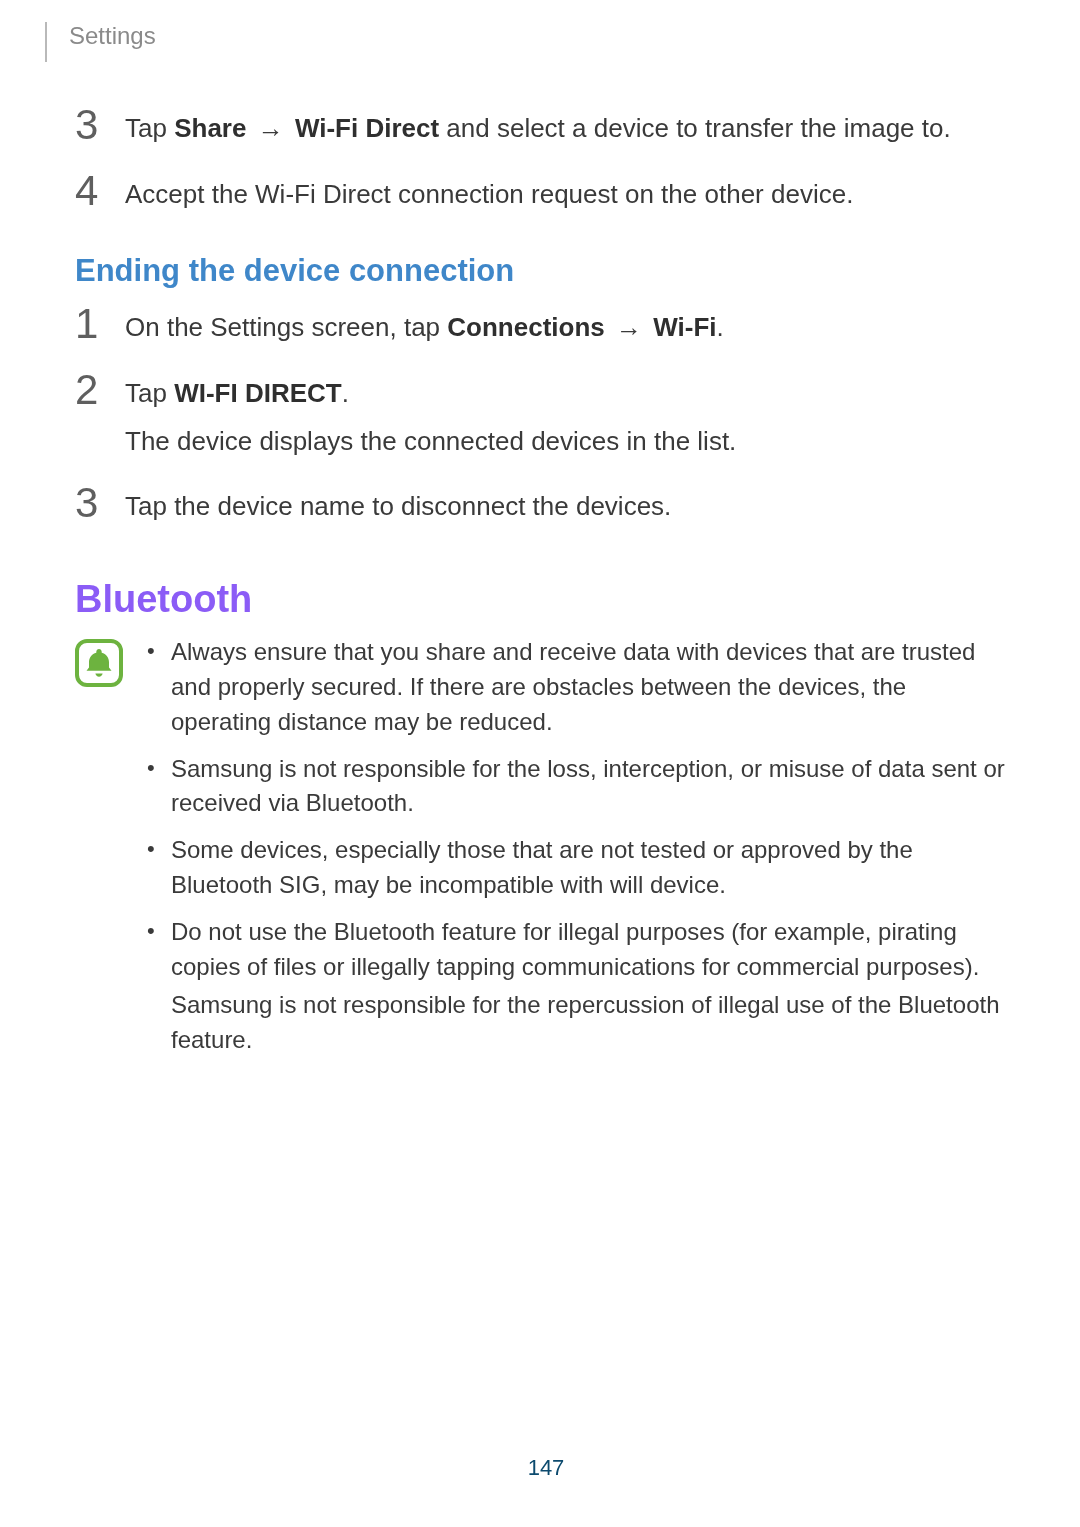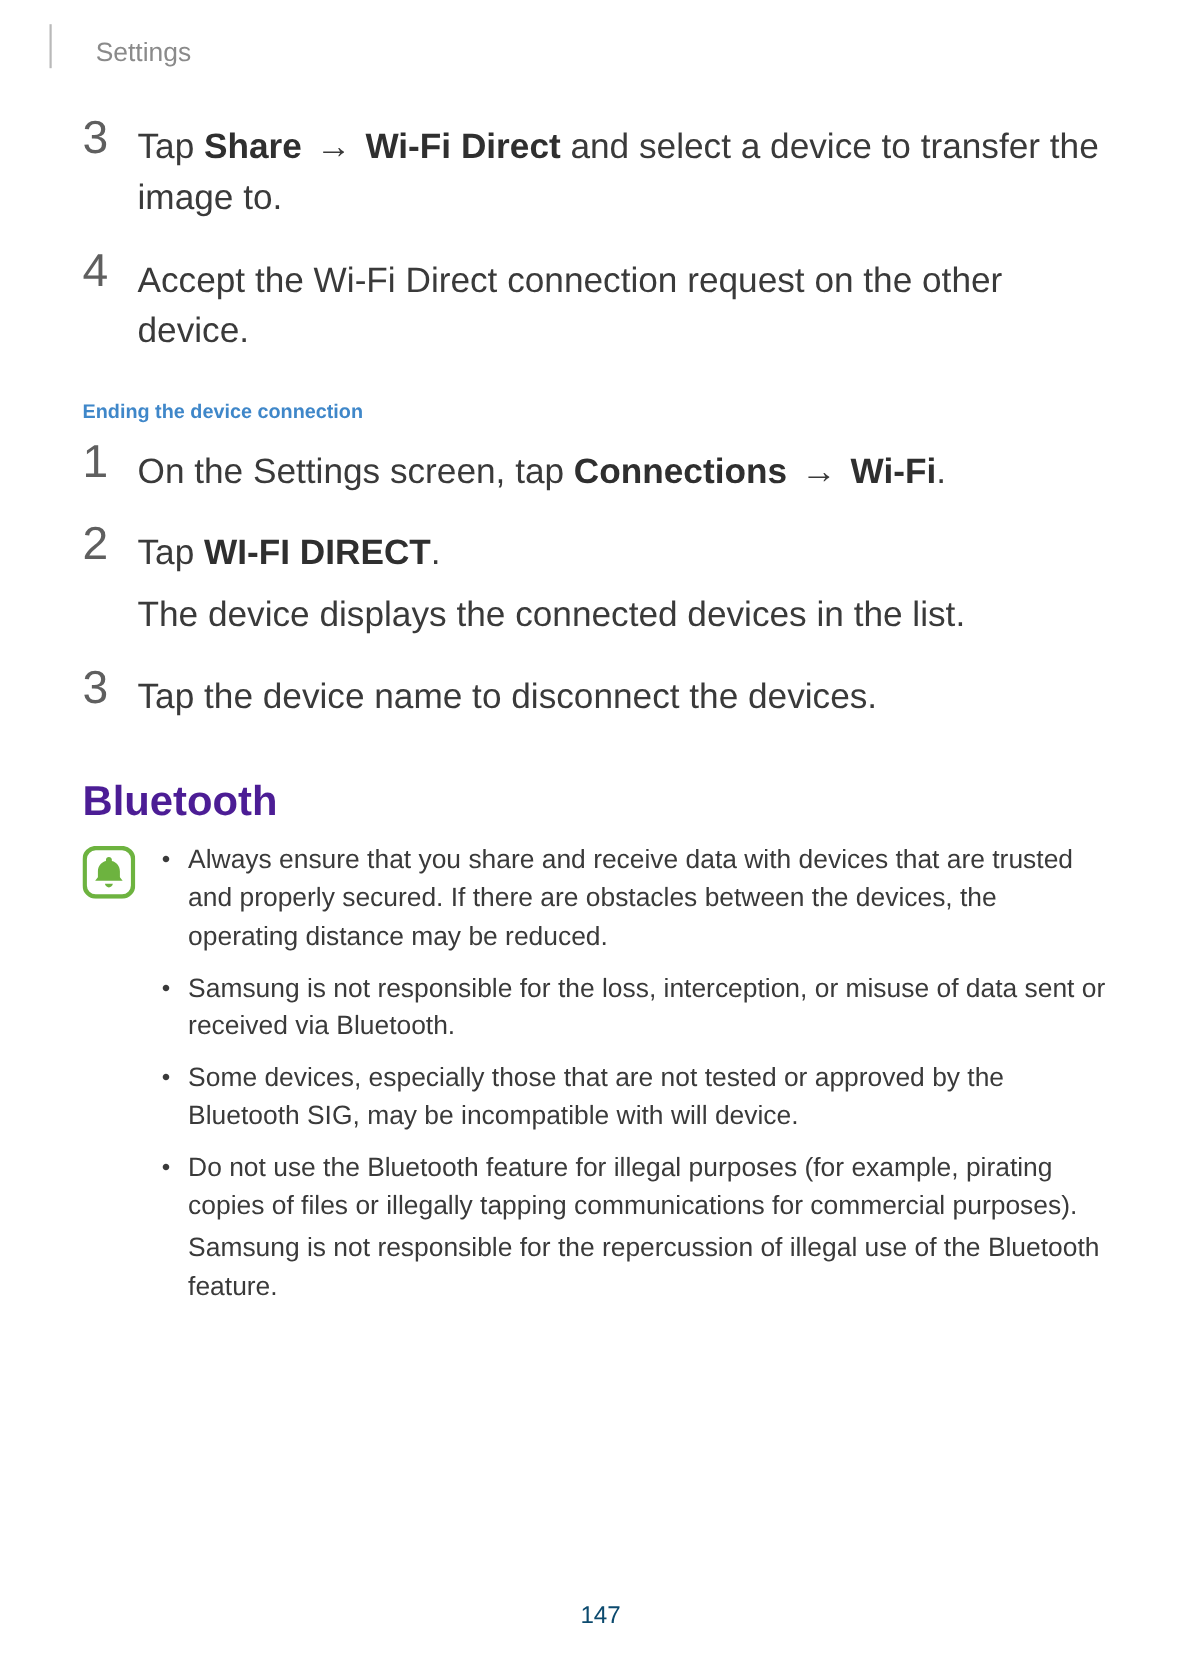--- a/index.html
+++ b/index.html
@@ -18,24 +18,23 @@
     width: 1080px;
     height: 1527px;
     box-sizing: border-box;
     padding: 0 75px;
   }
   .header {
     position: absolute;
     top: 22px;
     left: 45px;
     display: flex;
-    align-items: flex-end;
+    align-items: flex-start;
     color: #8a8a8a;
     font-size: 24px;
-    gap: 18px;
   }
   .header .bar {
     width: 2px;
     height: 40px;
     background: #b9b9b9;
     margin-right: 22px;
   }
   .content {
     padding-top: 110px;
   }
@@ -53,36 +52,36 @@
     width: 50px;
     flex: 0 0 50px;
     text-align: left;
     font-weight: 400;
     letter-spacing: -1px;
     position: relative;
     top: -6px;
   }
   .step-body {
     flex: 1;
-    font-size: 32px;
+    font-size: 26px;
     line-height: 1.45;
     color: #3a3a3a;
   }
   .step-body p { margin: 0 0 10px 0; }
   .step-body .sub { margin-top: 6px; }
   .b { font-weight: 700; color:#2f2f2f; }
   .arrow { padding: 0 4px; }
   .subheading {
     color: #3f87c9;
-    font-size: 18px;
+    font-size: 31px;
     font-weight: 700;
     margin: 30px 0 20px 0;
   }
   .h2 {
-    color: #4c1d95;
+    color: #8b5cf6;
     font-size: 38px;
     font-weight: 700;
     margin: 42px 0 14px 0;
   }
   .para {
     font-size: 24px;
     line-height: 1.45;
     margin: 0 0 14px 0;
   }
   .notice {

